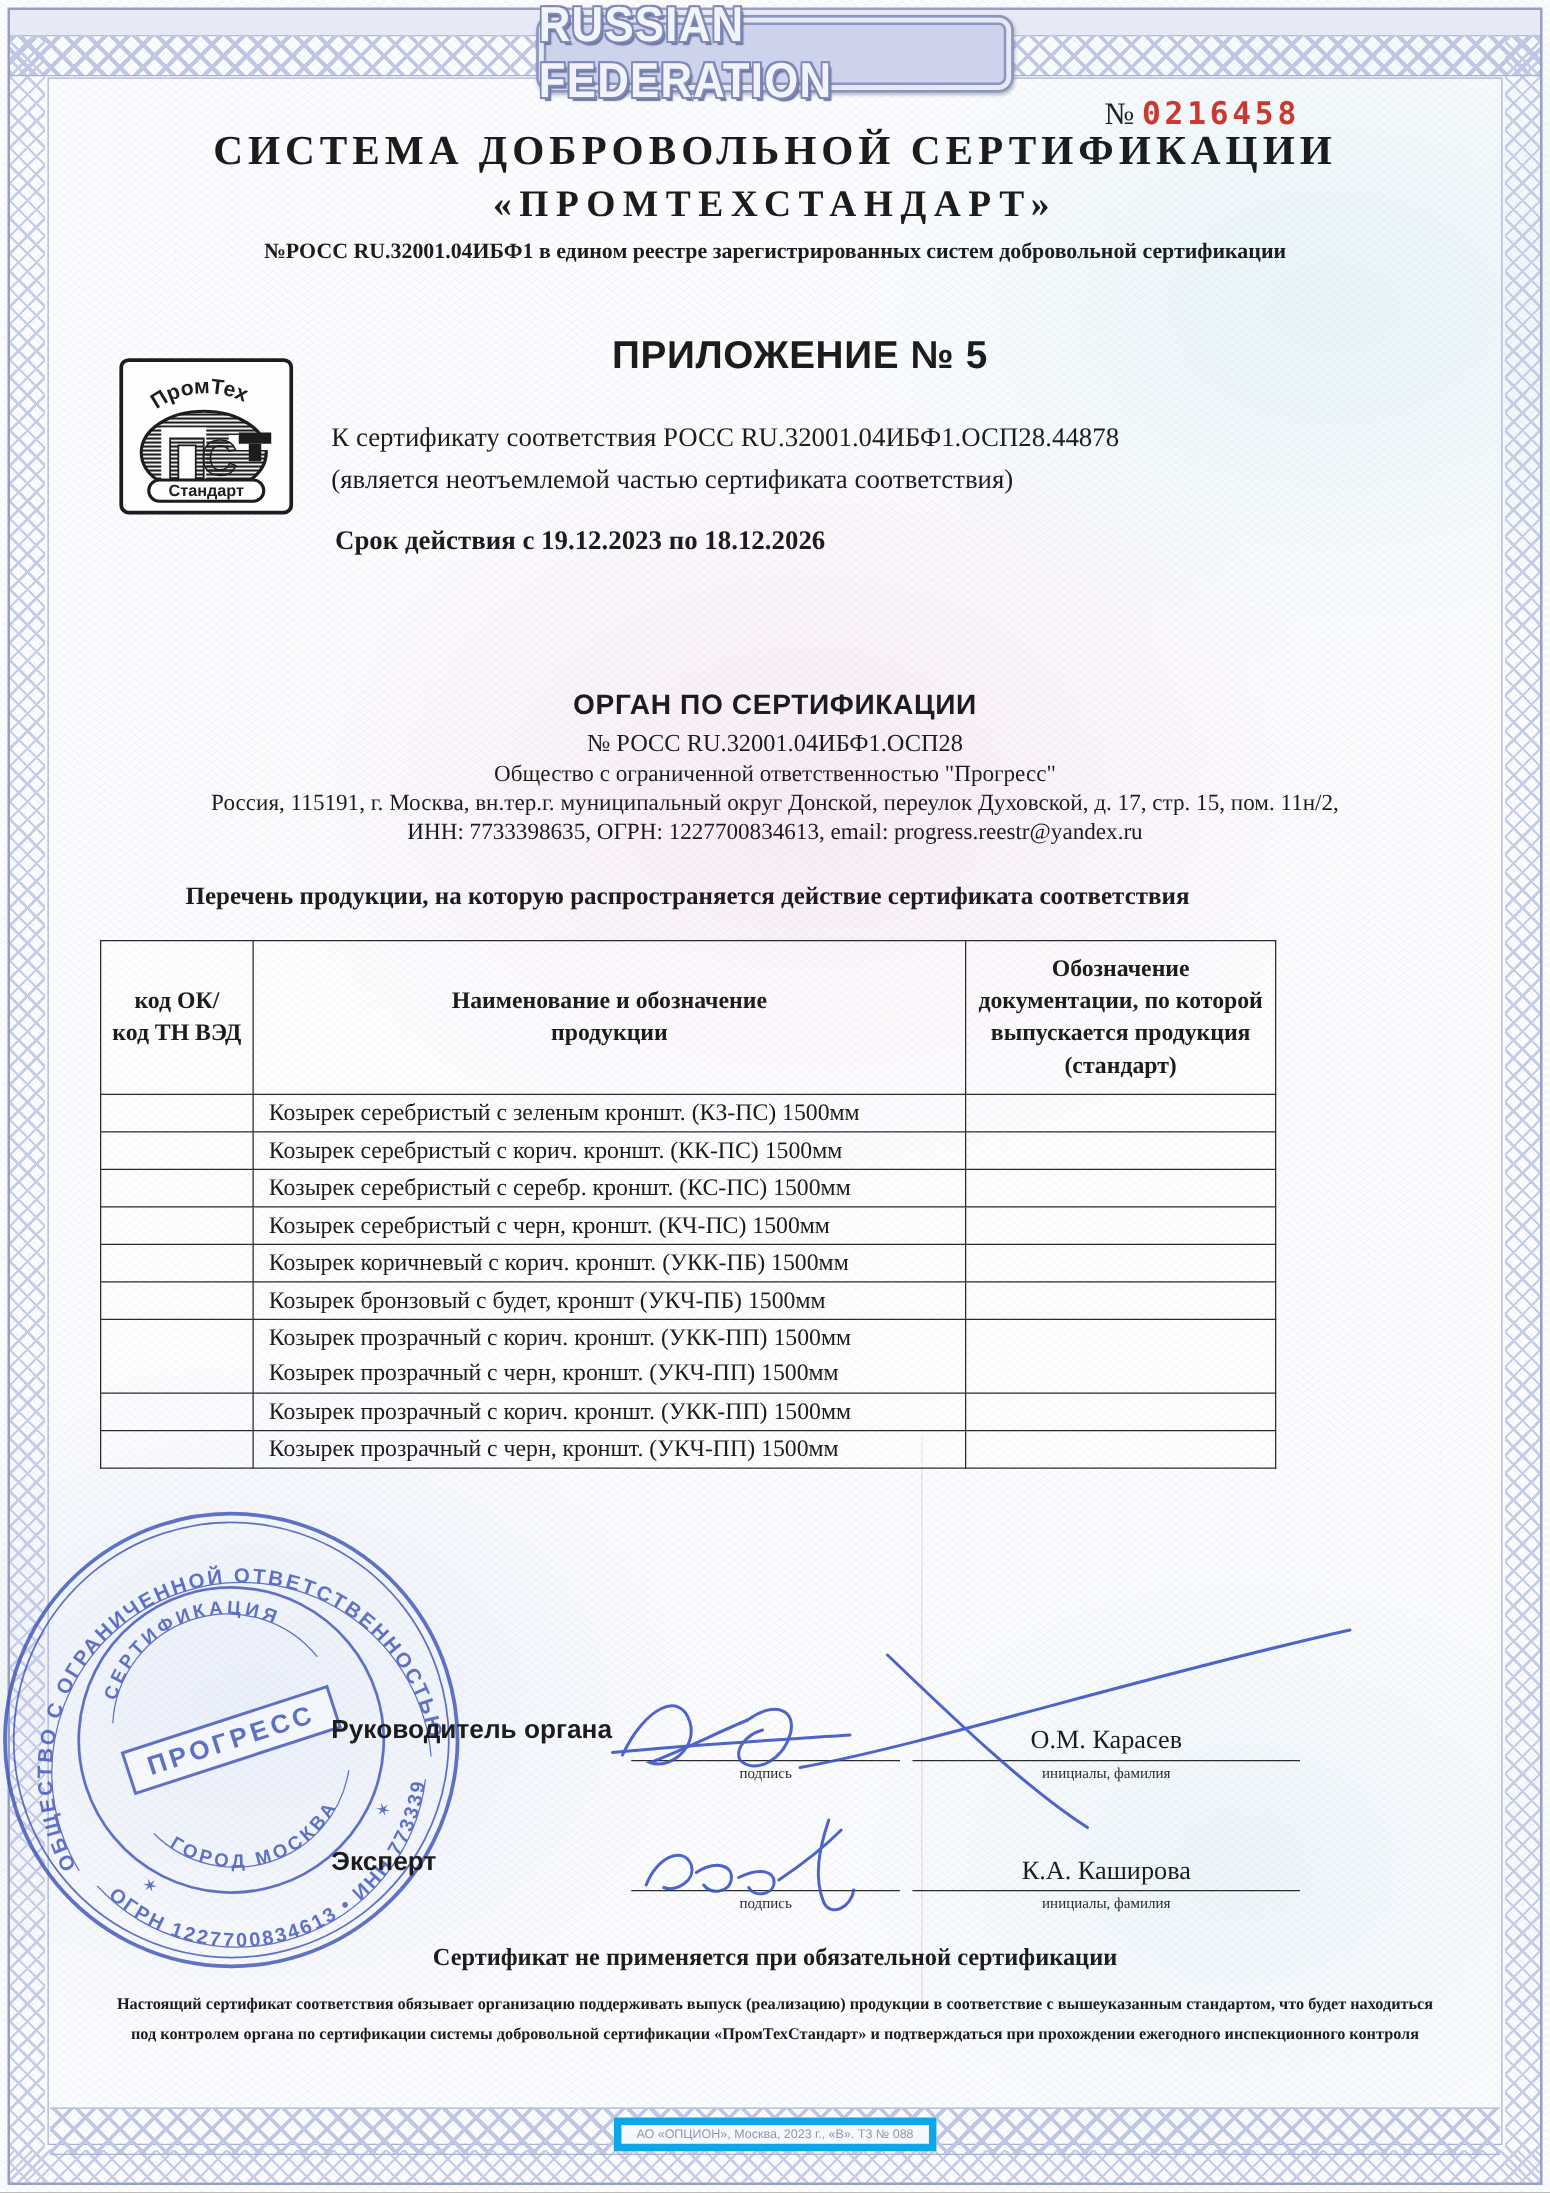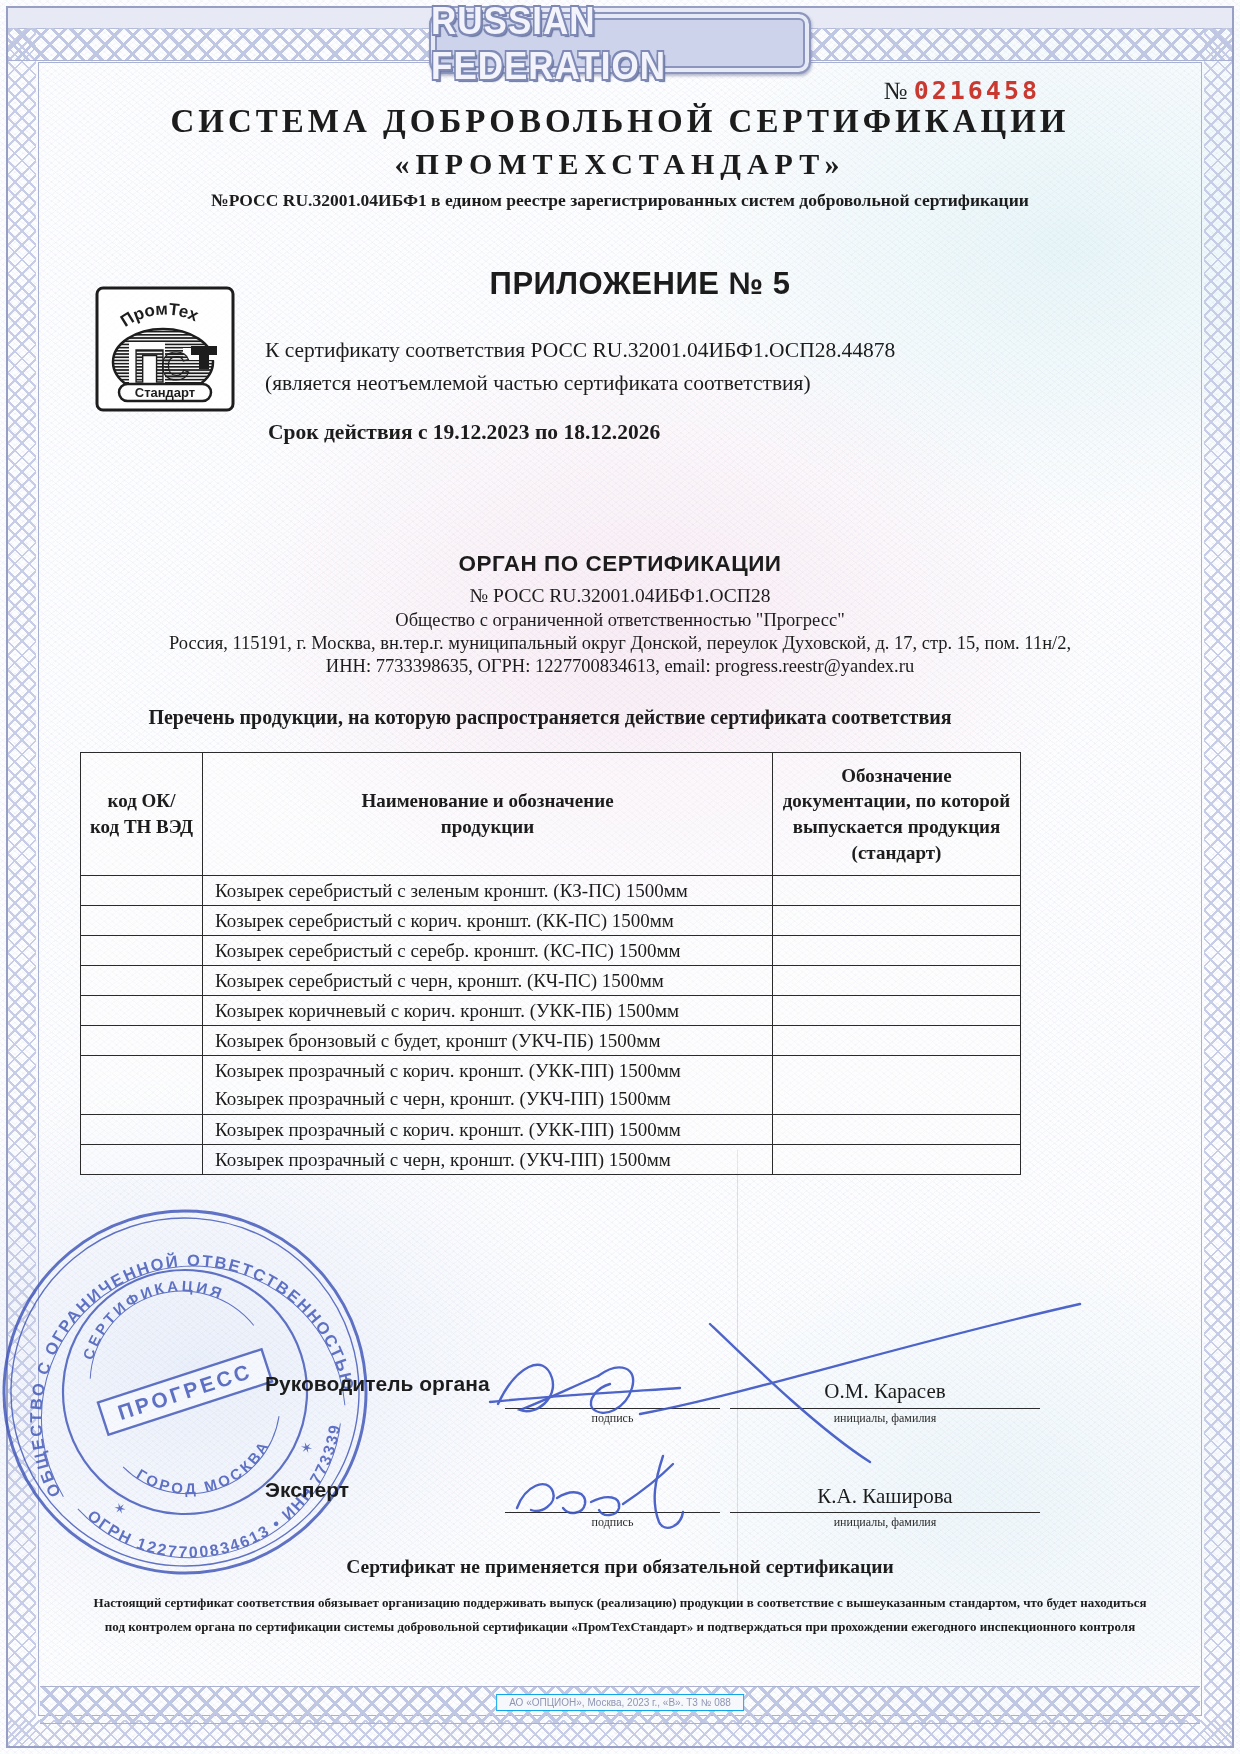--- a/index.html
+++ b/index.html
@@ -83,21 +83,21 @@
   .cap2a{left:505px;width:215px;top:1515px;} .cap2b{left:730px;width:310px;top:1515px;}
   .sname{font-size:21px;text-align:center;z-index:2;}
   .n1{left:730px;width:310px;top:1379px;} .n2{left:730px;width:310px;top:1484px;}
   .sig-svg{z-index:4;pointer-events:none;}
   
   .stamp{left:-5px;top:1185px;width:390px;height:415px;opacity:.82;z-index:1;}
   
   .note{top:1556px;font-size:19.5px;font-weight:bold;}
   .fine{left:50px;width:1140px;text-align:center;font-size:13px;font-weight:bold;line-height:1.75;}
   .fine1{top:1592px;} .fine2{top:1616px;}
-  .print-label{left:50%;top:1694px;transform:translateX(-50%);background:#f7f8fc;border:1px solid #0ea5e9;
+  .print-label{left:50%;top:1694px;transform:translateX(-50%);background:#f7f8fc;border:6px solid #0ea5e9;
                padding:2px 12px;font-family:"Liberation Sans",sans-serif;font-size:10px;color:#8e96b2;
                white-space:nowrap;z-index:3;}
 </style>
 </head>
 <body>
 
 <div class="page">
 
   <div class="abs guilloche"></div>
   <div class="abs vline" style="left:737px;top:1150px;height:450px;"></div>

